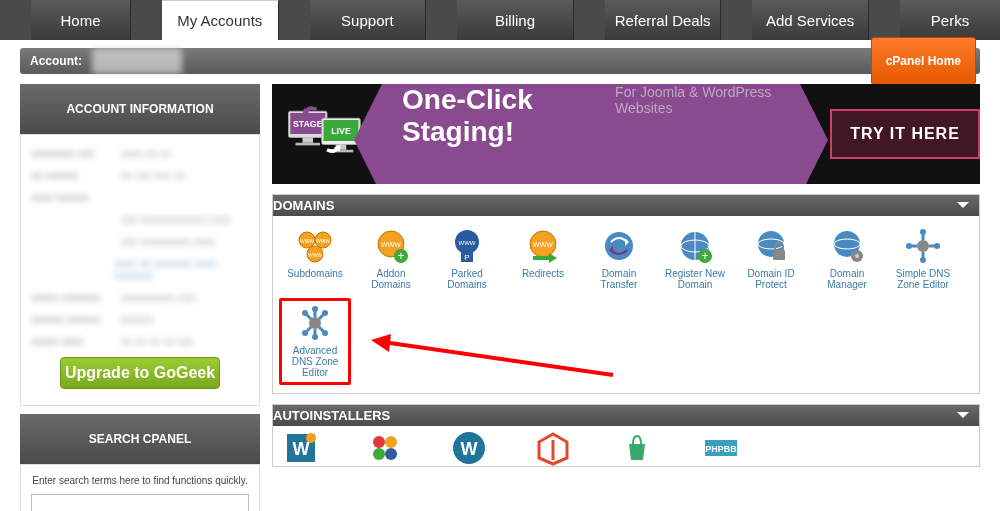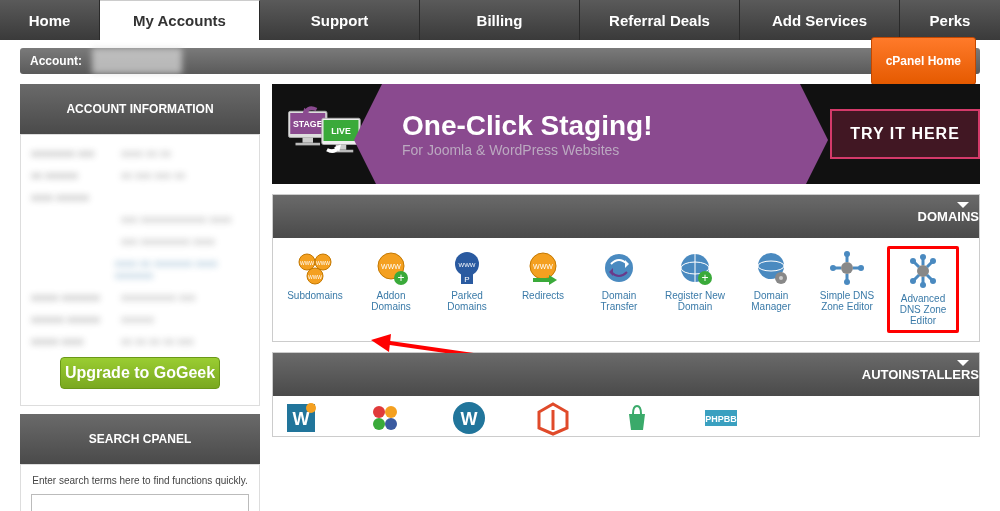--- a/index.html
+++ b/index.html
@@ -1,20 +1,20 @@
 <!DOCTYPE html>
 <html><head>
 <meta charset="utf-8">
 <style>
 * { box-sizing: border-box; margin: 0; padding: 0; }
 body { font-family: Arial, sans-serif; background: #fff; width: 1000px; height: 511px; overflow: hidden; }
 
 
 .main-tabs { display: flex; background: #4a4a4a; height: 40px; }
-.main-tab { flex: 1; display: flex; align-items: center; justify-content: center; color: #fff; font-weight: bold; font-size: 15px; border-right: 1px solid #2a2a2a; background: linear-gradient(#5a5a5a, #3a3a3a); cursor: pointer; }
+.main-tab { flex: 1; display: flex; align-items: center; justify-content: center; color: #fff; font-weight: normal; font-size: 15px; border-right: 1px solid #2a2a2a; background: linear-gradient(#5a5a5a, #3a3a3a); cursor: pointer; margin-left: 31px; }
 .main-tab.active { background: #fff; color: #333; border-top: 1px solid #ccc; }
 .main-tab:first-child { flex: 0 0 100px; }
 .main-tab:last-child { border-right: none; flex: 0 0 100px; }
 
 
 .account-bar { margin: 8px 20px 0 20px; height: 26px; background: linear-gradient(#7a7a7a, #5a5a5a); display: flex; align-items: center; border-radius: 3px; }
 .account-label { color: #fff; font-size: 12px; font-weight: bold; padding: 0 10px; }
 .account-value { background: #ddd; flex: 0 0 90px; height: 100%; filter: blur(3px); opacity: 0.7; }
 .account-bar .spacer { flex: 1; }
 .cpanel-btn { background: linear-gradient(#ff7a2a, #e55a00); color: #fff; border: 1px solid #c44800; font-size: 12px; font-weight: bold; padding: 16px 14px; margin-right: 4px; border-radius: 3px; cursor: pointer; text-align: right; }
@@ -33,31 +33,31 @@
 .upgrade-btn { display: block; width: 160px; margin: 8px auto 4px; background: linear-gradient(#9acd32, #7aa820); color: #fff; border: 1px solid #6a9818; border-radius: 4px; font-size: 16px; font-weight: bold; padding: 6px 0; cursor: pointer; }
 .search-panel { margin-top: 8px; }
 .search-body { border: 1px solid #ddd; padding: 10px; text-align: center; }
 .search-hint { font-size: 10px; color: #444; margin-bottom: 8px; }
 .search-input { width: 100%; border: 1px solid #bbb; padding: 4px; font-size: 11px; }
 
 
 .banner { height: 100px; background: #111; display: flex; align-items: center; position: relative; overflow: hidden; margin-bottom: 10px; }
 .banner-icon { width: 110px; display: flex; align-items: center; justify-content: center; }
 .banner-icon svg { width: 90px; height: 70px; }
-.banner-mid { flex: 1; background: #8a4a8f; height: 100%; display: flex; flex-direction: column; justify-content: center; padding-left: 20px; position: relative; }
+.banner-mid { flex: 1; background: #8a4a8f; height: 100%; display: flex; justify-content: center; padding-left: 20px; position: relative; }
 .banner-mid::before { content: ""; position: absolute; left: -28px; top: 0; width: 0; height: 0; border-top: 56px solid transparent; border-bottom: 56px solid transparent; border-right: 28px solid #8a4a8f; }
 .banner-mid::after { content: ""; position: absolute; right: -28px; top: 0; width: 0; height: 0; border-top: 56px solid transparent; border-bottom: 56px solid transparent; border-left: 28px solid #8a4a8f; z-index: 2; }
 .banner-title { color: #fff; font-size: 28px; font-weight: bold; }
 .banner-sub { color: #bba9c0; font-size: 14px; }
 .banner-cta-wrap { width: 180px; height: 100%; background: #111; display: flex; align-items: center; justify-content: center; padding-left: 30px; }
 .banner-cta { border: 2px solid #d43a6a; color: #fff; background: rgba(180,40,80,0.3); font-weight: bold; letter-spacing: 1px; font-size: 16px; padding: 14px 18px; cursor: pointer; }
 
 
 .section { border: 1px solid #ccc; margin-bottom: 10px; }
-.section-header { background: linear-gradient(#6a6a6a, #4a4a4a); color: #fff; font-size: 13px; font-weight: bold; text-align: right; padding: 14px 0; position: relative; }
+.section-header { background: linear-gradient(#6a6a6a, #4a4a4a); color: #fff; font-size: 13px; font-weight: bold; text-align: left; padding: 3px 0; position: relative; }
 .chevron { position: absolute; right: 10px; top: 7px; width: 0; height: 0; border-left: 6px solid transparent; border-right: 6px solid transparent; border-top: 6px solid #fff; }
 .section-body { padding: 8px 6px; display: flex; flex-wrap: wrap; gap: 4px; background: #fff; }
 .tile { width: 72px; text-align: center; font-size: 10px; color: #3a7aa8; cursor: pointer; padding: 4px 2px; }
 .tile .ico { width: 40px; height: 36px; margin: 0 auto 4px; display: flex; align-items: center; justify-content: center; }
 .highlight { border: 3px solid #ff0000; border-radius: 2px; }
 .arrow-annotation { position: absolute; pointer-events: none; }
 
 .auto-body { padding: 4px 10px 0; display: flex; gap: 48px; background: #fff; overflow: hidden; height: 40px; align-items: flex-start; }
 .auto-body .aico { width: 36px; height: 36px; }
 </style>
@@ -235,20 +235,31 @@
                 <text x="30" y="32" font-size="12" fill="#fff" text-anchor="middle">+</text>
               </svg>
             </div>
           <span>Register New Domain</span>
         </div>
         <div class="tile">
           <div class="ico">
               <svg viewBox="0 0 40 36">
                 <circle cx="20" cy="16" r="13" fill="#4a8ac0"></circle>
                 <ellipse cx="20" cy="16" rx="13" ry="5" fill="none" stroke="#fff"></ellipse>
+                <rect x="22" y="22" width="12" height="10" rx="1" fill="#888"></rect>
+                <path d="M 24 22 v-3 a4 4 0 0 1 8 0 v3" fill="none" stroke="#888" stroke-width="2"></path>
+              </svg>
+            </div>
+          <span>Domain ID Protect</span>
+        </div>
+        <div class="tile">
+          <div class="ico">
+              <svg viewBox="0 0 40 36">
+                <circle cx="20" cy="16" r="13" fill="#4a8ac0"></circle>
+                <ellipse cx="20" cy="16" rx="13" ry="5" fill="none" stroke="#fff"></ellipse>
                 <circle cx="30" cy="28" r="6" fill="#888"></circle>
                 <circle cx="30" cy="28" r="2" fill="#ccc"></circle>
               </svg>
             </div>
           <span>Domain Manager</span>
         </div>
         <div class="tile">
           <div class="ico">
               <svg viewBox="0 0 40 36">
                 <circle cx="20" cy="18" r="6" fill="#888"></circle>

